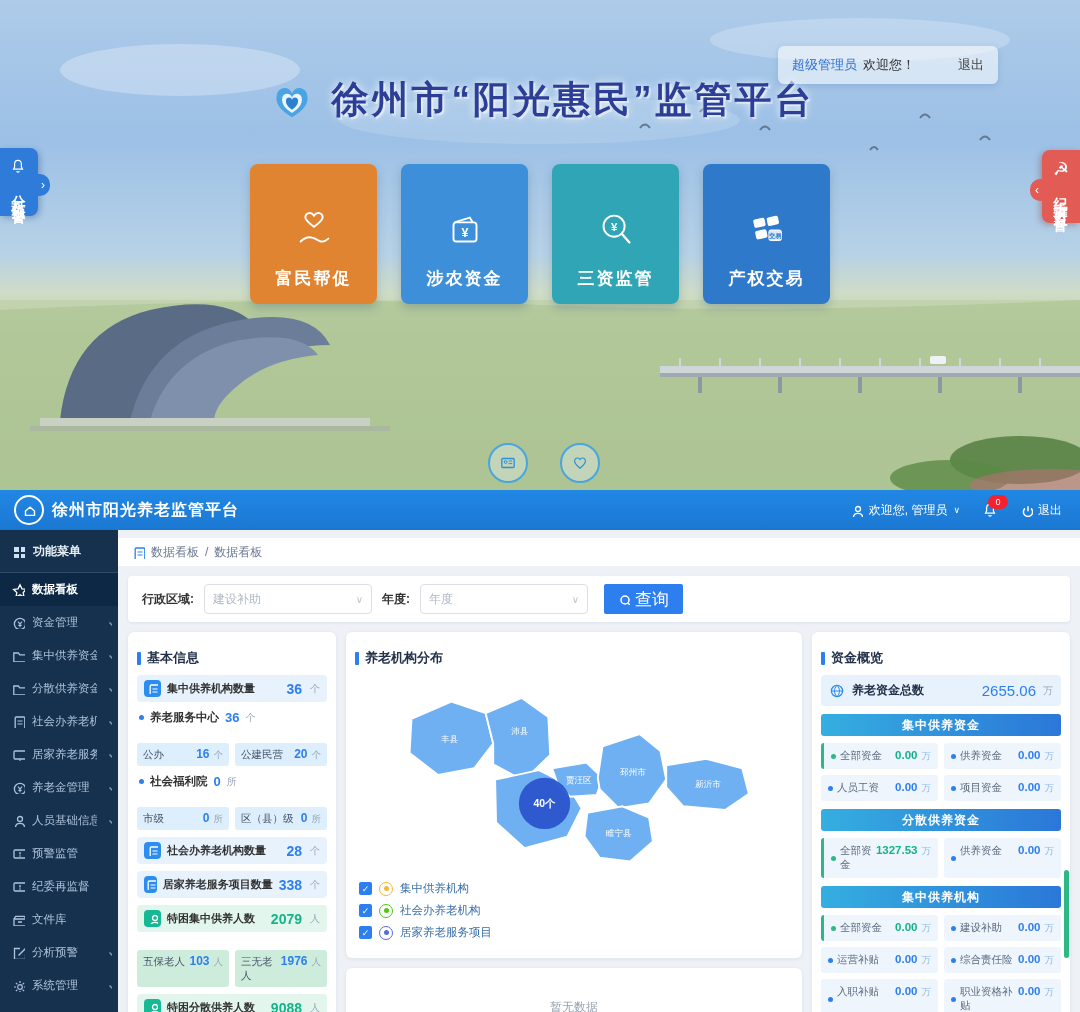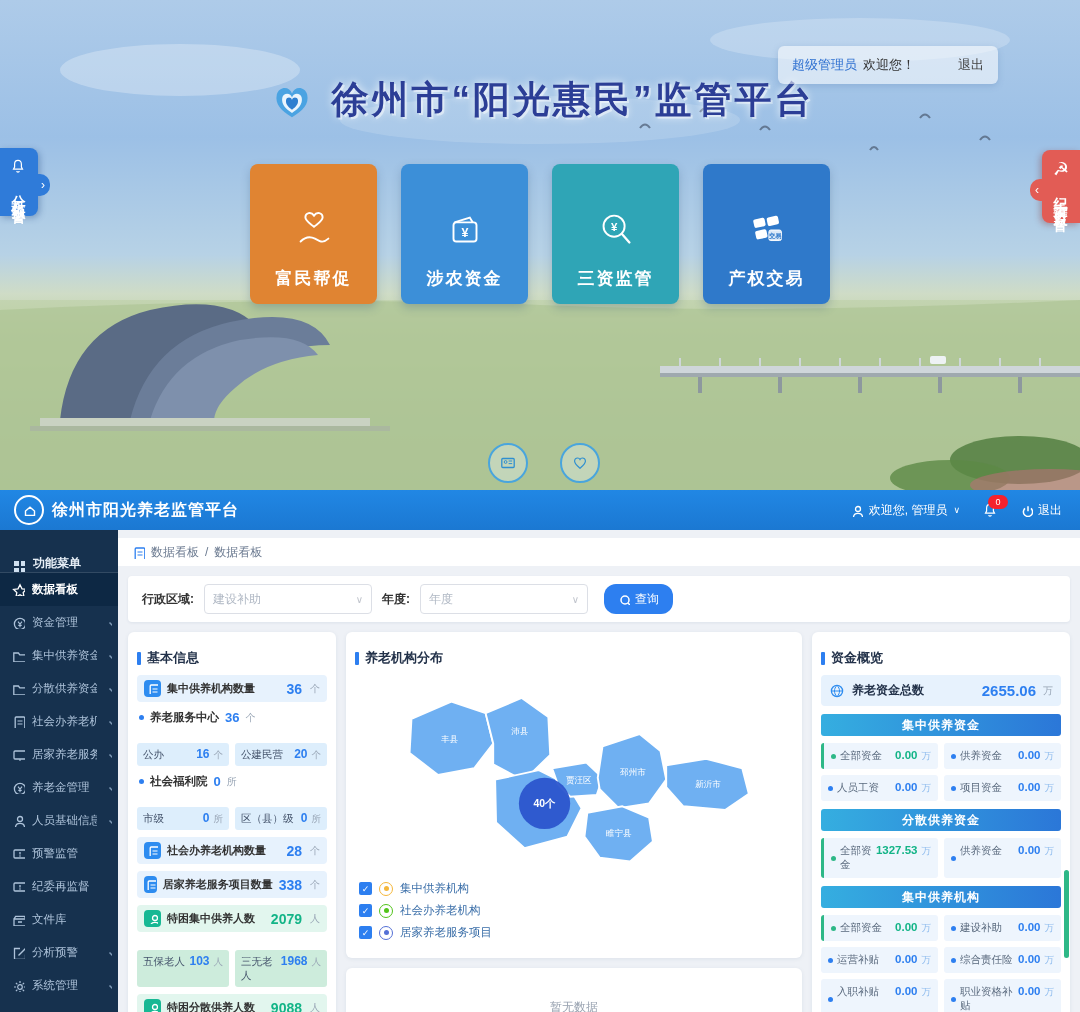--- a/index.html
+++ b/index.html
@@ -52,38 +52,38 @@
     display:flex;align-items:center;justify-content:center;}
   .dh-title{font-size:16px;font-weight:bold;letter-spacing:1px;}
   .dh-right{margin-left:auto;display:flex;align-items:center;gap:22px;padding-right:18px;font-size:12px;}
   .dh-user{display:flex;align-items:center;gap:6px;cursor:pointer}
   .dh-bell{position:relative;cursor:pointer}
   .dh-badge{position:absolute;top:-7px;right:-10px;background:#f5222d;color:#fff;font-size:9px;
     min-width:14px;height:14px;border-radius:8px;display:flex;align-items:center;justify-content:center;padding:0 3px;}
   .dh-logout{display:flex;align-items:center;gap:5px;cursor:pointer}
 
   .sidebar{position:absolute;top:40px;left:0;width:118px;height:482px;background:#16314e;color:#aec3da;overflow:hidden;}
-  .sb-head{height:42px;display:flex;align-items:flex-end;gap:8px;padding:0 12px;color:#e8f0f8;
+  .sb-head{height:42px;display:flex;align-items:center;gap:8px;padding:0 12px;color:#e8f0f8;
     font-size:12px;font-weight:bold;border-bottom:1px solid rgba(255,255,255,.12);}
   .sb-item{height:33px;display:flex;align-items:center;gap:7px;padding:0 6px 0 12px;font-size:11.5px;cursor:pointer;}
   .sb-item .lbl{flex:1;white-space:nowrap;overflow:hidden}
   .sb-item .chev{color:#7f9ab6;width:8px;height:8px}
   .sb-item.active{background:#0d2844;color:#fff;font-weight:bold}
 
   .main{position:absolute;top:40px;left:118px;width:962px;height:482px;overflow:hidden;}
   .crumbbar{margin-top:8px;height:28px;background:#fff;display:flex;align-items:center;gap:6px;
     padding:0 14px;font-size:12px;color:#6b7a90;}
   .crumbbar .c-icon{color:#2d7ff0}
   .filtercard{margin:10px 10px 0;background:#fff;border-radius:4px;height:46px;display:flex;align-items:center;
     gap:10px;padding:0 14px;box-shadow:0 1px 3px rgba(30,60,100,.08);}
   .f-label{font-size:12px;color:#333;font-weight:bold}
   .f-select{width:150px;height:28px;border:1px solid #dcdfe6;border-radius:4px;display:flex;align-items:center;
     padding:0 8px;font-size:12px;color:#b0b8c4;cursor:pointer;background:#fff;}
   .f-select .car{margin-left:auto;color:#c0c4cc;font-size:10px}
-  .f-btn{height:30px;background:#2d7ff0;color:#fff;border:none;border-radius:12px;font-size:12px;
+  .f-btn{height:30px;background:#2d7ff0;color:#fff;border:none;border-radius:2px;font-size:17px;
     display:flex;align-items:center;gap:5px;padding:0 14px;cursor:pointer;margin-left:6px;}
 
   .cols{margin:10px 10px 0;display:grid;grid-template-columns:208px 456px 258px;gap:10px;align-items:start;}
   .panel{background:#fff;border-radius:6px;box-shadow:0 1px 4px rgba(30,60,100,.08);padding:15px 9px 10px;position:relative;}
   .p-title{display:flex;align-items:center;gap:6px;font-size:13px;font-weight:bold;color:#23324a;margin:2px 0 8px;}
   .p-title::before{content:"";width:4px;height:13px;background:#2d7ff0;border-radius:1px;display:inline-block;}
 
   
   .srow{display:flex;align-items:center;gap:6px;border-radius:4px;padding:5px 7px;margin-top:7px;}
   .srow.blue{background:#e7f2fd}.srow.green{background:#e2f6ee}
@@ -113,21 +113,21 @@
   .mark i{width:5px;height:5px;border-radius:50%;display:block}
 
   
   .tbl{width:100%;border-collapse:collapse;font-size:11.5px;}
   .tbl th{background:#f4f6fa;color:#3a4556;font-weight:bold;text-align:left;padding:7px 8px;white-space:nowrap;}
   .tbl-empty{text-align:center;color:#98a2b0;font-size:12px;padding:16px 0 10px;}
 
   
   .fund-total{display:flex;align-items:center;gap:7px;background:#e7f2fd;border-radius:4px;padding:7px 8px;margin-top:2px;}
   .fund-total .flb{font-size:12px;font-weight:bold;color:#23324a;flex:1}
-  .fund-total .fv{font-size:15px;font-weight:bold;color:#2d7ff0}
+  .fund-total .fv{font-size:15px;font-weight:normal;color:#2d7ff0}
   .fund-total .fu{font-size:10px;color:#98a5b5}
   .sec-bar{margin-top:8px;height:22px;border-radius:3px;background:linear-gradient(90deg,#35aee0,#2b77d8);
     color:#fff;font-size:12px;font-weight:bold;display:flex;align-items:center;justify-content:center;letter-spacing:1px;}
   .cellgrid{display:grid;grid-template-columns:1fr 1fr;gap:6px;margin-top:7px;}
   .fcell{background:#eef5fd;border-radius:3px;padding:6px 7px;display:flex;align-items:baseline;gap:4px;font-size:10.5px;color:#5a6a7e;}
   .fcell::before{content:"";width:5px;height:5px;border-radius:50%;background:#2d7ff0;align-self:center;flex:none}
   .fcell .fv{margin-left:auto;font-weight:bold;color:#2d7ff0;font-size:11.5px}
   .fcell .fu{color:#8fbcee;font-size:9.5px}
   .fcell.green{border-left:3px solid #2eb887}
   .fcell.green::before{background:#2eb887}
@@ -584,21 +584,21 @@
             <span class="ru">人</span>
           </div>
           <div class="chips">
             <span class="chip green">
               <span>五保老人</span>
               <span class="cv">103</span>
               <span class="cu">人</span>
             </span>
             <span class="chip green">
               <span>三无老人</span>
-              <span class="cv">1968</span>
+              <span class="cv">1976</span>
               <span class="cu">人</span>
             </span>
           </div>
           <div class="srow green">
             <span class="ric">
                 <svg class="icn" style="width:11px;height:11px;color:#fff">
                   <use href="#i-person"></use>
                 </svg>
               </span>
             <span class="rlb">特困分散供养人数</span>

